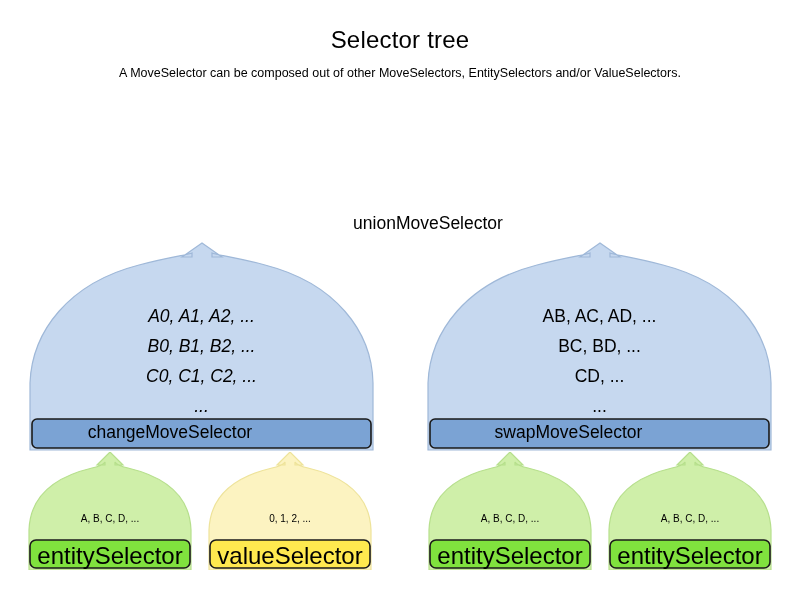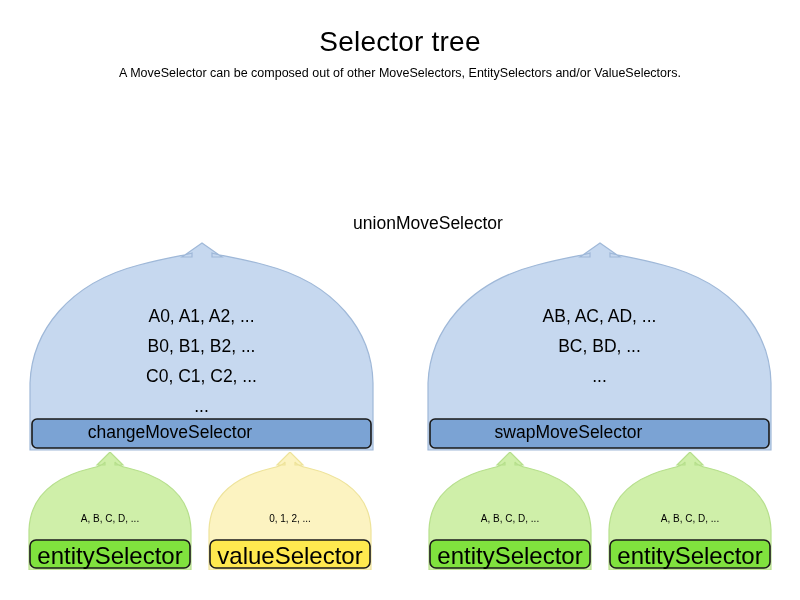--- a/index.html
+++ b/index.html
@@ -14,21 +14,21 @@
     background: #ffffff;
     overflow: hidden;
     font-family: "Liberation Sans", sans-serif;
   }
   #title {
     position: absolute;
     left: 0;
     top: 26px;
     width: 800px;
     text-align: center;
-    font-size: 28px;
+    font-size: 24px;
     color: #000000;
     font-weight: normal;
     letter-spacing: 0.2px;
   }
   #subtitle {
     position: absolute;
     left: 0;
     top: 66px;
     width: 800px;
     text-align: center;
@@ -54,21 +54,21 @@
   }
   .node-line {
     display: block;
     white-space: nowrap;
   }
   
   #node-union { left: 28px; top: 92px; width: 744px; height: 152px; }
   #node-union .node-contents { top: 56px; font-size: 17px; line-height: 27px; }
 
   
-  #node-change { left: 29px; top: 243px; width: 345px; height: 207px; }
+  #node-change { left: 29px; top: 243px; width: 345px; height: 207px; font-style: italic; }
   #node-change .node-contents { top: 58px; font-size: 17.5px; line-height: 30px; }
 
   
   #node-swap { left: 427px; top: 243px; width: 345px; height: 253px; }
   #node-swap .node-contents { top: 58px; font-size: 17.5px; line-height: 30px; }
 
   
   .bar-text {
     position: absolute;
     text-align: center;
@@ -139,20 +139,21 @@
                C 140,14 158,12 163,10
                L 163,14 L 153,14 L 173,0 L 193,14 L 183,14 L 183,10
                C 188,12 206,14 236,22
                C 306,40 343,88 344,140
                L 344,207 Z" fill="#C6D8EF" stroke="#9FB8D8" stroke-width="1.2"></path>
       <rect x="3" y="176" width="339" height="29" rx="5" ry="5" fill="#7BA3D4" stroke="#1A1A1A" stroke-width="1.6"></rect>
     </svg>
     <div class="node-contents">
       <span class="node-line">AB, AC, AD, ...</span>
       <span class="node-line">BC, BD, ...</span>
+      <span class="node-line">CD, ...</span>
       <span class="node-line">...</span>
     </div>
   </div>
   <div class="bar-text" id="label-swap">swapMoveSelector</div>
 
   <div class="leaf" id="leaf-1">
     <svg width="164" height="118" viewBox="0 0 164 118">
       <path d="M 1,118
                L 1,78
                C 2,48 22,26 64,16

